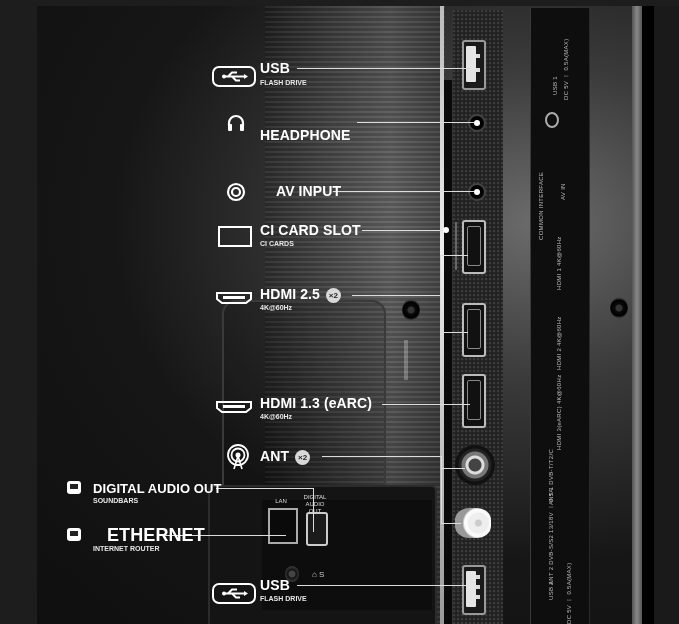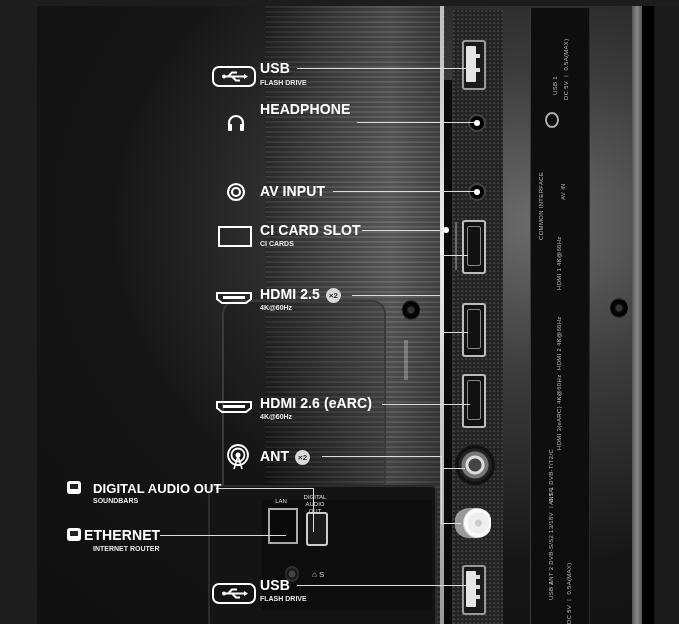--- a/index.html
+++ b/index.html
@@ -138,50 +138,50 @@
   <div class="abs label-main" style="left:260px;top:61px;">USB</div>
   <div class="abs label-sub" style="left:260px;top:79px;">FLASH DRIVE</div>
 
   <div class="icon" style="left:226px;top:113px;">
     <svg width="20" height="20" viewBox="0 0 20 20">
         <path d="M3 13 V10 a7 7 0 0 1 14 0 V13" stroke="#fff" stroke-width="2.2" fill="none"></path>
         <rect x="2" y="11" width="4" height="7" rx="1" fill="#fff"></rect>
         <rect x="14" y="11" width="4" height="7" rx="1" fill="#fff"></rect>
       </svg>
   </div>
-  <div class="abs label-main" style="left:260px;top:102px;">HEADPHONE</div>
+  <div class="abs label-main" style="left:260px;top:128px;">HEADPHONE</div>
 
   <div class="icon" style="left:226px;top:182px;">
     <svg width="20" height="20" viewBox="0 0 20 20">
         <circle cx="10" cy="10" r="8" stroke="#fff" stroke-width="2.2" fill="none"></circle>
         <circle cx="10" cy="10" r="4" stroke="#fff" stroke-width="2.2" fill="none"></circle>
       </svg>
   </div>
-  <div class="abs label-main" style="left:260px;top:184px;">AV INPUT</div>
+  <div class="abs label-main" style="left:276px;top:184px;">AV INPUT</div>
 
   <div class="icon" style="left:218px;top:226px;width:30px;height:17px;border:2px solid #fff;"></div>
   <div class="abs label-main" style="left:260px;top:223px;">CI CARD SLOT</div>
   <div class="abs label-sub" style="left:260px;top:240px;">CI CARDS</div>
 
   <div class="icon" style="left:215px;top:291px;">
     <svg width="38" height="14" viewBox="0 0 38 14">
         <path d="M2 2 H36 V8 L31 12 H7 L2 8 Z" stroke="#fff" stroke-width="2" fill="none"></path>
         <rect x="8" y="5" width="22" height="3" fill="#fff"></rect>
       </svg>
   </div>
   <div class="abs label-main" style="left:260px;top:287px;"><span>HDMI 2.5</span><span class="badge">×2</span></div>
   <div class="abs label-sub" style="left:260px;top:304px;">4K@60Hz</div>
 
   <div class="icon" style="left:215px;top:400px;">
     <svg width="38" height="14" viewBox="0 0 38 14">
         <path d="M2 2 H36 V8 L31 12 H7 L2 8 Z" stroke="#fff" stroke-width="2" fill="none"></path>
         <rect x="8" y="5" width="22" height="3" fill="#fff"></rect>
       </svg>
   </div>
-  <div class="abs label-main" style="left:260px;top:396px;">HDMI 2.6 (eARC)</div>
+  <div class="abs label-main" style="left:260px;top:396px;">HDMI 1.3 (eARC)</div>
   <div class="abs label-sub" style="left:260px;top:413px;">4K@60Hz</div>
 
   <div class="icon" style="left:226px;top:444px;">
     <svg width="24" height="26" viewBox="0 0 24 26">
         <circle cx="12" cy="11" r="10" stroke="#fff" stroke-width="1.8" fill="none"></circle>
         <circle cx="12" cy="11" r="6.5" stroke="#fff" stroke-width="1.8" fill="none"></circle>
         <circle cx="12" cy="11" r="2.5" fill="#fff"></circle>
         <path d="M12 12 L8 25 M12 12 L16 25 M9 21 H15" stroke="#fff" stroke-width="1.6" fill="none"></path>
       </svg>
   </div>
@@ -189,21 +189,21 @@
 
   <div class="icon" style="left:67px;top:481px;width:14px;height:13px;background:#fff;border-radius:3px;">
     <div style="position:absolute;left:3px;top:3px;width:8px;height:5px;background:#222;"></div>
   </div>
   <div class="abs label-main" style="left:93px;top:481px;font-size:13px;">DIGITAL AUDIO OUT</div>
   <div class="abs label-sub" style="left:93px;top:497px;">SOUNDBARS</div>
 
   <div class="icon" style="left:67px;top:528px;width:14px;height:13px;background:#fff;border-radius:3px;">
     <div style="position:absolute;left:3px;top:3px;width:8px;height:5px;background:#222;"></div>
   </div>
-  <div class="abs label-main" style="left:84px;top:528px;font-size:14px;">ETHERNET</div>
+  <div class="abs label-main" style="left:107px;top:528px;font-size:18px;">ETHERNET</div>
   <div class="abs label-sub" style="left:93px;top:545px;">INTERNET ROUTER</div>
 
   <div class="icon" style="left:212px;top:583px;width:40px;height:17px;border:2px solid #fff;border-radius:7px;">
     <svg width="40" height="17" viewBox="0 0 40 17">
         <path d="M10 8.5 H30 M14 8.5 l4 -4 h5 M18 8.5 l4 4 h4" stroke="#fff" stroke-width="2" fill="none"></path>
         <polygon points="30,6 34,8.5 30,11" fill="#fff"></polygon>
         <circle cx="10" cy="8.5" r="2" fill="#fff"></circle>
       </svg>
   </div>
   <div class="abs label-main" style="left:260px;top:578px;">USB</div>

